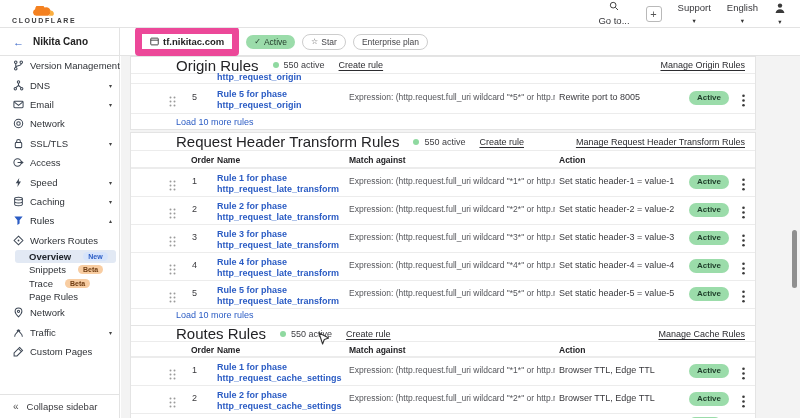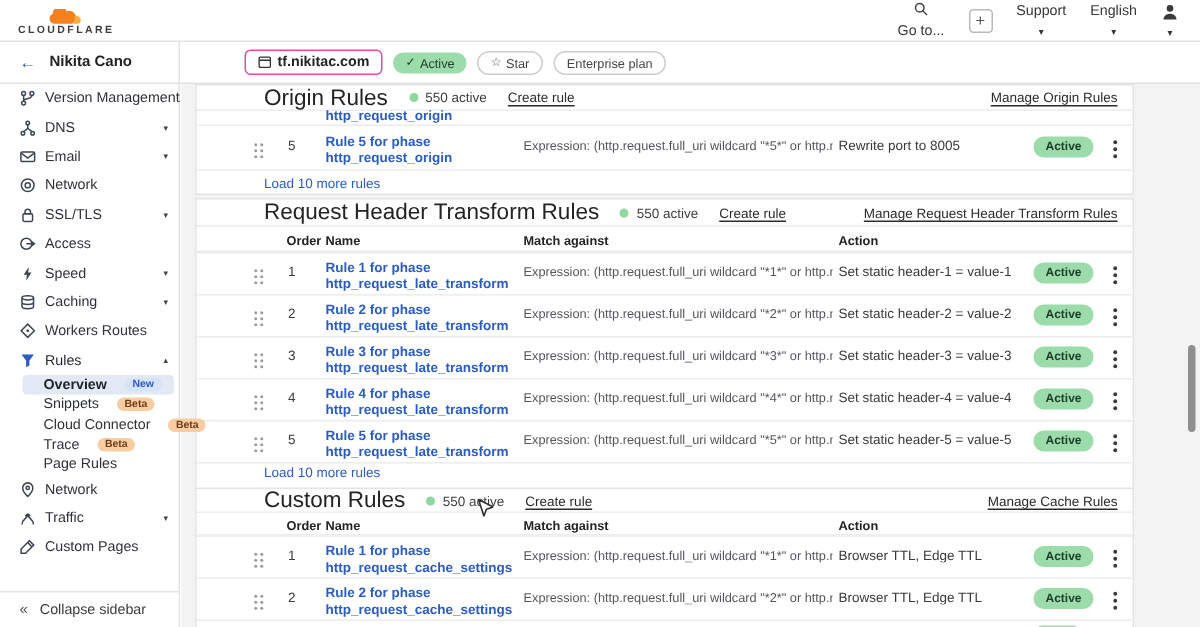--- a/index.html
+++ b/index.html
@@ -20,22 +20,22 @@
 
   
   .subbar { position:absolute; top:28px; left:0; width:800px; height:28px; background:#fff;
     border-bottom:1px solid #e3e3e3; z-index:20;}
   .side-head { position:absolute; left:0; top:0; width:120px; height:27px; border-right:1px solid #e3e3e3;
     display:flex; align-items:center; gap:9px; padding-left:13px; }
   .back-arrow { color:#2b5cc4; font-size:11px; }
   .acct-name { font-weight:bold; font-size:10px; color:#222; }
   .crumb { position:absolute; left:120px; top:0; right:0; height:27px; display:flex; align-items:center;
     gap:7px; padding-left:15px; }
-  .domain-box { display:flex; align-items:center; gap:4px; border:1px solid #ec4899; border-radius:4px;
-    padding:2px 8px; font-weight:bold; font-size:9.5px; color:#232323; background:#fff;margin-left:28px;}
+  .domain-box { display:flex; align-items:center; gap:4px; border:7px solid #ec4899; border-radius:4px;
+    padding:2px 8px; font-weight:bold; font-size:9.5px; color:#232323; background:#fff;}
   .pill { display:flex; align-items:center; gap:3px; border-radius:9px; padding:2px 8px; font-size:8.5px; }
   .pill-green { background:#9bdcaa; color:#223c2b; }
   .pill-line { border:1px solid #cdcdcd; background:#fff; color:#454549; }
   .glyph-sm { font-size:8px; color:#555; }
 
   
   .sidebar { position:absolute; top:56px; left:0; width:120px; height:362px; background:#fff;
     border-right:1px solid #e3e3e3; font-size:9.5px; z-index:10;}
   .sitem { height:19.4px; display:flex; align-items:center; padding:0 7px 0 12px; gap:6px; color:#2f3237; cursor:pointer;}
   .sicon { width:12px; height:12px; flex:none; color:#3c4654; display:flex; align-items:center; justify-content:center;}
@@ -233,50 +233,46 @@
     <span class="sicon">
         <svg viewBox="0 0 12 12" fill="none" stroke="currentColor" stroke-width="1.1">
           <ellipse cx="6" cy="2.8" rx="4.2" ry="1.5"></ellipse>
           <path d="M1.8 2.8v6.3c0 .9 1.9 1.6 4.2 1.6s4.2-.7 4.2-1.6V2.8M1.8 6c0 .9 1.9 1.6 4.2 1.6S10.2 6.9 10.2 6"></path>
         </svg>
       </span>
     <span class="slabel">Caching</span>
     <span class="schev">▾</span>
   </div>
 
-  <div class="sitem">
-    <span class="sicon">
-        <svg viewBox="0 0 12 12" fill="none" stroke="currentColor" stroke-width="1.1">
-          <path d="M6 1.2L10.8 6 6 10.8 1.2 6z"></path>
-          <circle cx="6" cy="6" r="1" fill="currentColor" stroke="none"></circle>
-        </svg>
-      </span>
-    <span class="slabel">Workers Routes</span>
-  </div>
-
   <div class="sitem" style="color:#24292f;">
     <span class="sicon" style="color:#2b5cc4;">
         <svg viewBox="0 0 12 12">
           <path d="M1.5 1.5h9L7.2 5.8v3.6L4.8 10.8V5.8z" fill="currentColor"></path>
         </svg>
       </span>
     <span class="slabel">Rules</span>
     <span class="schev">▴</span>
   </div>
 
+  <div class="sitem">
+    <span class="sicon">
+        <svg viewBox="0 0 12 12" fill="none" stroke="currentColor" stroke-width="1.1">
+          <path d="M6 1.2L10.8 6 6 10.8 1.2 6z"></path>
+          <circle cx="6" cy="6" r="1" fill="currentColor" stroke="none"></circle>
+        </svg>
+      </span>
+    <span class="slabel">Workers Routes</span>
+  </div>
+
   <div class="subitem selected">
     <span>Overview</span>
     <span class="badge-new">New</span>
   </div>
   <div class="subitem">
     <span>Snippets</span>
-    <span class="badge-beta">Beta</span>
-  </div>
-  <div class="subitem">
-    <span>Cloud Connector</span>
     <span class="badge-beta">Beta</span>
   </div>
   <div class="subitem">
     <span>Trace</span>
     <span class="badge-beta">Beta</span>
   </div>
   <div class="subitem">
     <span>Page Rules</span>
   </div>
 
@@ -516,21 +512,21 @@
           </svg></span>
     </div>
 
     <div class="loadmore" style="height:13px;">
       <span>Load 10 more rules</span>
     </div>
   </div>
 
   <div class="card" style="top:269px; height:111px;">
     <div class="sec-head" style="height:16px;">
-      <span class="sec-title">Custom Rules</span>
+      <span class="sec-title">Routes Rules</span>
       <span class="dot"></span>
       <span class="count">550 active</span>
       <span class="link-ul">Create rule</span>
       <span class="spacer"></span>
       <span class="link-ul">Manage Cache Rules</span>
     </div>
     <div class="cols" style="height:15px;">
       <span class="col-order" style="top:3px;">Order</span>
       <span class="col-name" style="top:3px;">Name</span>
       <span class="col-match" style="top:3px;">Match against</span>

